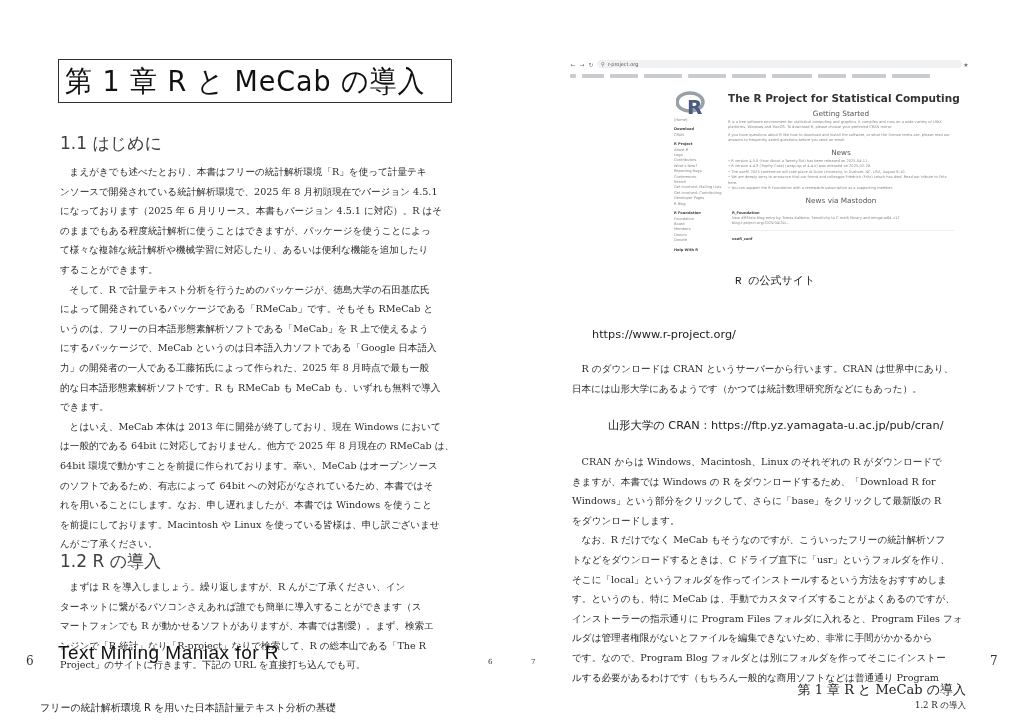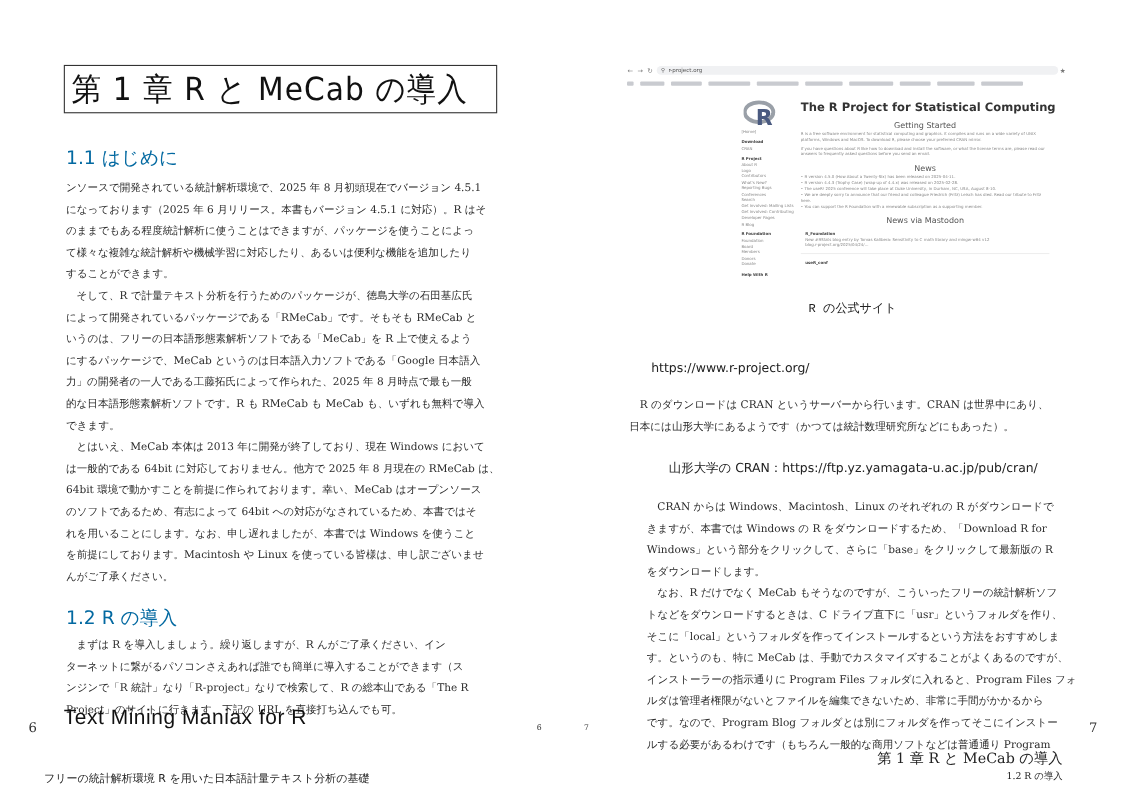--- a/index.html
+++ b/index.html
@@ -4,21 +4,21 @@
 <style>
   html, body { margin:0; padding:0; background:#ffffff; }
   body { width:1024px; height:726px; position:relative; overflow:hidden; font-family:"DejaVu Serif", serif; color:#222; }
   .page { position:absolute; top:0; height:726px; }
   .page-left { left:0; width:512px; }
   .page-right { left:512px; width:512px; }
 
   .chapter-box { position:absolute; left:58px; top:59px; width:394px; height:44px; border:1px solid #333; box-sizing:border-box; }
   .chapter-title { position:absolute; left:6px; top:2px; font-family:"DejaVu Sans", sans-serif; font-size:29px; letter-spacing:1px; color:#111; white-space:nowrap; transform:scaleX(0.93); transform-origin:left; }
 
-  .section-heading { position:absolute; font-family:"DejaVu Sans", sans-serif; font-weight:normal; font-size:17px; color:#0369a1; margin:0; white-space:nowrap; }
+  .section-heading { position:absolute; font-family:"DejaVu Sans", sans-serif; font-weight:normal; font-size:17px; color:#404040; margin:0; white-space:nowrap; }
 
   .para { position:absolute; font-size:9.6px; line-height:19.6px; color:#2a2a2a; margin:0; text-align:justify; }
   .para .line { display:block; white-space:nowrap; height:19.6px; overflow:visible; }
 
   .page-num { position:absolute; font-family:"DejaVu Serif", serif; color:#333; }
   .footer-title { position:absolute; left:58px; top:642px; font-family:Liberation Sans, sans-serif; font-size:19px; color:#111; letter-spacing:0.5px; white-space:nowrap; }
   .footer-sub { position:absolute; left:40px; top:701px; font-family:"DejaVu Sans", sans-serif; font-size:10px; color:#222; white-space:nowrap; }
 
   
   .browser { position:absolute; left:570px; top:58px; width:400px; height:222px; background:#fff; overflow:hidden; }
@@ -48,20 +48,21 @@
 <body>
 
 <div class="page page-left">
   <div class="chapter-box">
     <div class="chapter-title">第 1 章 R と MeCab の導入</div>
   </div>
 
   <h2 class="section-heading" style="left:60px; top:132px;">1.1 はじめに</h2>
 
   <div class="para" style="left:60px; top:162px;">
+    <span class="line">　まえがきでも述べたとおり、本書はフリーの統計解析環境「R」を使って計量テキ</span>
     <span class="line">ンソースで開発されている統計解析環境で、2025 年 8 月初頭現在でバージョン 4.5.1</span>
     <span class="line">になっております（2025 年 6 月リリース。本書もバージョン 4.5.1 に対応）。R はそ</span>
     <span class="line">のままでもある程度統計解析に使うことはできますが、パッケージを使うことによっ</span>
     <span class="line">て様々な複雑な統計解析や機械学習に対応したり、あるいは便利な機能を追加したり</span>
     <span class="line">することができます。</span>
     <span class="line">　そして、R で計量テキスト分析を行うためのパッケージが、徳島大学の石田基広氏</span>
     <span class="line">によって開発されているパッケージである「RMeCab」です。そもそも RMeCab と</span>
     <span class="line">いうのは、フリーの日本語形態素解析ソフトである「MeCab」を R 上で使えるよう</span>
     <span class="line">にするパッケージで、MeCab というのは日本語入力ソフトである「Google 日本語入</span>
     <span class="line">力」の開発者の一人である工藤拓氏によって作られた、2025 年 8 月時点で最も一般</span>
@@ -74,20 +75,21 @@
     <span class="line">れを用いることにします。なお、申し遅れましたが、本書では Windows を使うこと</span>
     <span class="line">を前提にしております。Macintosh や Linux を使っている皆様は、申し訳ございませ</span>
     <span class="line">んがご了承ください。</span>
   </div>
 
   <h2 class="section-heading" style="left:60px; top:550px;">1.2 R の導入</h2>
 
   <div class="para" style="left:60px; top:577px;">
     <span class="line">　まずは R を導入しましょう。繰り返しますが、R んがご了承ください、イン</span>
     <span class="line">ターネットに繋がるパソコンさえあれば誰でも簡単に導入することができます（ス</span>
+    <span class="line">マートフォンでも R が動かせるソフトがありますが、本書では割愛）。まず、検索エ</span>
     <span class="line">ンジンで「R 統計」なり「R-project」なりで検索して、R の総本山である「The R</span>
     <span class="line">Project」のサイトに行きます。下記の URL を直接打ち込んでも可。</span>
   </div>
 
   <div class="page-num" style="left:26px; top:654px; font-size:12px;">6</div>
   <div class="page-num" style="left:488px; top:658px; font-size:7px;">6</div>
 
   <div class="footer-title">Text Mining Maniax for R</div>
   <div class="footer-sub">フリーの統計解析環境 R を用いた日本語計量テキスト分析の基礎</div>
 </div>
@@ -175,21 +177,21 @@
 
 <div class="url-line" style="left:592px; top:328px;">https://www.r-project.org/</div>
 
 <div class="para" style="left:572px; top:359px;">
   <span class="line">　R のダウンロードは CRAN というサーバーから行います。CRAN は世界中にあり、</span>
   <span class="line">日本には山形大学にあるようです（かつては統計数理研究所などにもあった）。</span>
 </div>
 
 <div class="url-line" style="left:608px; top:418px;">山形大学の CRAN：https://ftp.yz.yamagata-u.ac.jp/pub/cran/</div>
 
-<div class="para" style="left:588px; top:452px;">
+<div class="para" style="left:572px; top:452px;">
   <span class="line">　CRAN からは Windows、Macintosh、Linux のそれぞれの R がダウンロードで</span>
   <span class="line">きますが、本書では Windows の R をダウンロードするため、「Download R for</span>
   <span class="line">Windows」という部分をクリックして、さらに「base」をクリックして最新版の R</span>
   <span class="line">をダウンロードします。</span>
   <span class="line">　なお、R だけでなく MeCab もそうなのですが、こういったフリーの統計解析ソフ</span>
   <span class="line">トなどをダウンロードするときは、C ドライブ直下に「usr」というフォルダを作り、</span>
   <span class="line">そこに「local」というフォルダを作ってインストールするという方法をおすすめしま</span>
   <span class="line">す。というのも、特に MeCab は、手動でカスタマイズすることがよくあるのですが、</span>
   <span class="line">インストーラーの指示通りに Program Files フォルダに入れると、Program Files フォ</span>
   <span class="line">ルダは管理者権限がないとファイルを編集できないため、非常に手間がかかるから</span>

